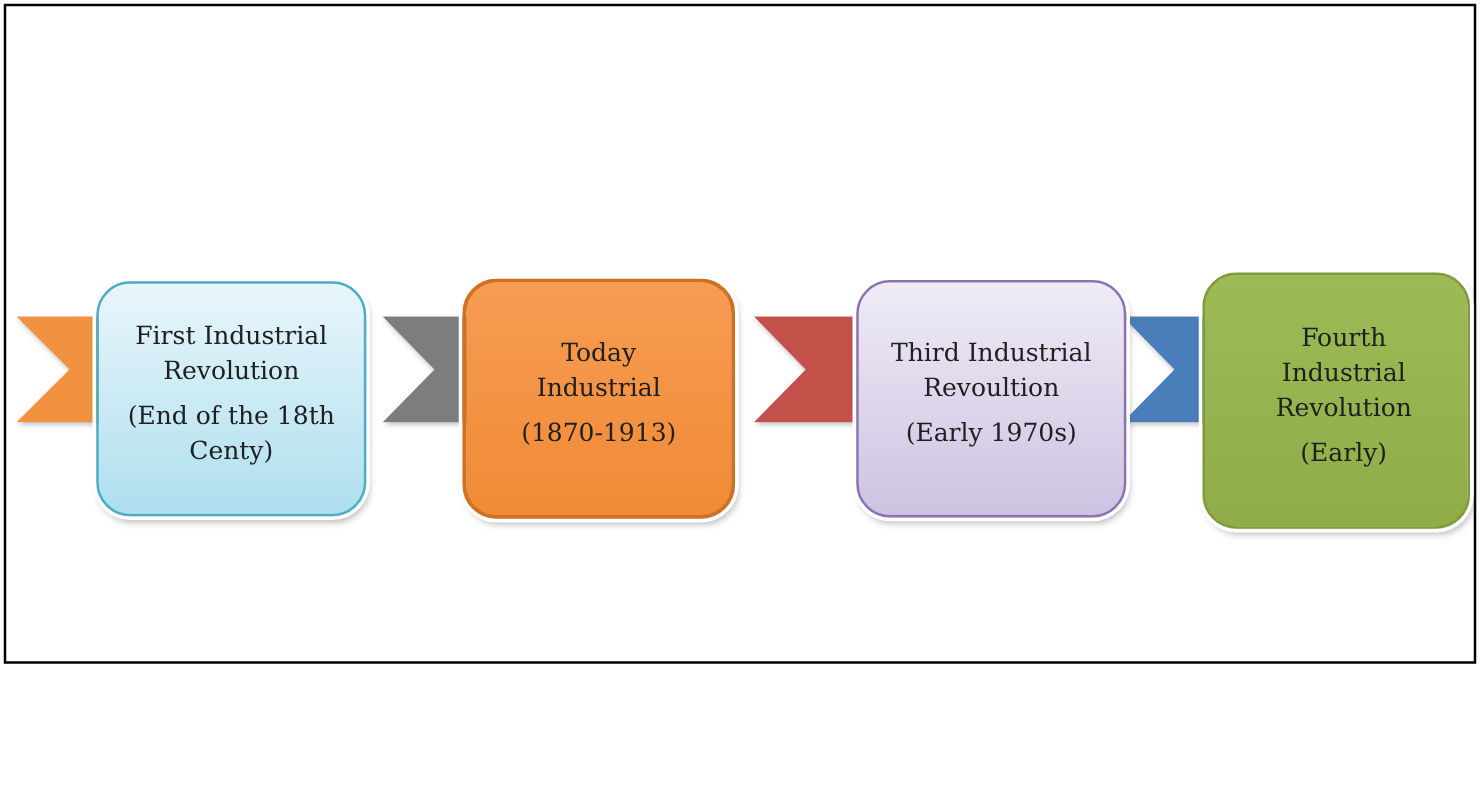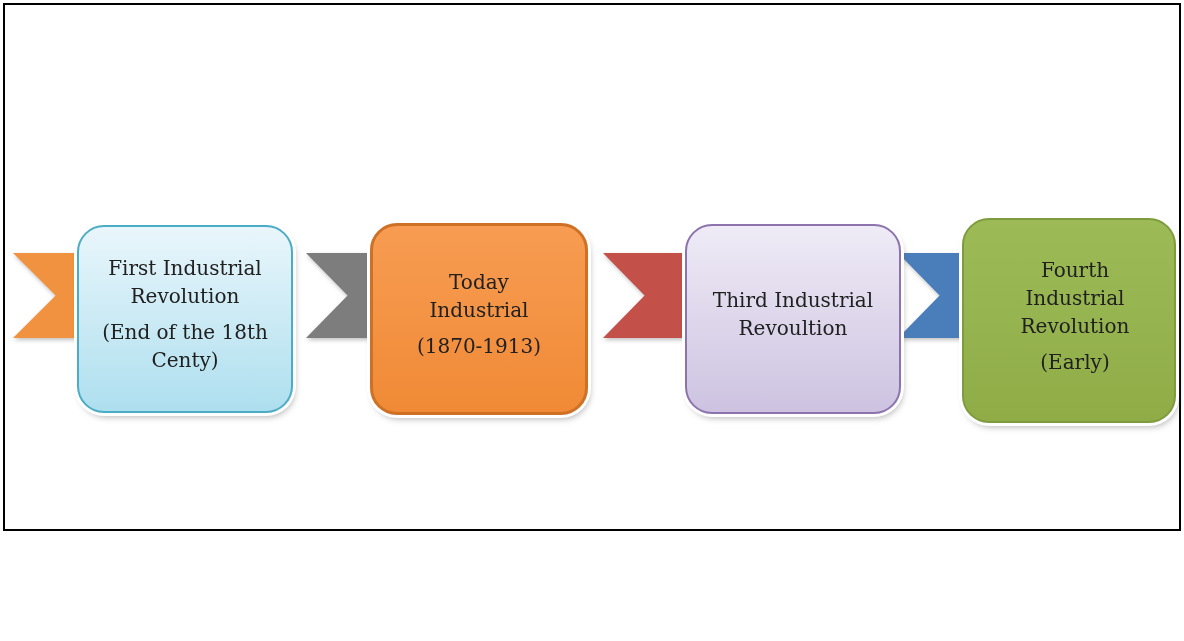--- a/index.html
+++ b/index.html
@@ -103,20 +103,23 @@
     <div class="subtitle">
       <div>(1870-1913)</div>
     </div>
   </div>
 
   <div class="box step3" style="background: linear-gradient(rgb(239, 235, 246), rgb(205, 195, 225)); border-color: rgb(140, 115, 174); color: rgb(32, 32, 32); margin-left: 18px;">
     <div class="title">
       <div>Third Industrial</div>
       <div>Revoultion</div>
     </div>
+    <div class="subtitle">
+      <div>(Early 1970s)</div>
+    </div>
   </div>
 
   <div class="box step4" style="background: linear-gradient(rgb(156, 187, 86), rgb(143, 172, 71)); border-color: rgb(126, 156, 62); color: rgb(32, 32, 32);">
     <div class="title">
       <div>Fourth</div>
       <div>Industrial</div>
       <div>Revolution</div>
     </div>
     <div class="subtitle">
       <div>(Early)</div>

